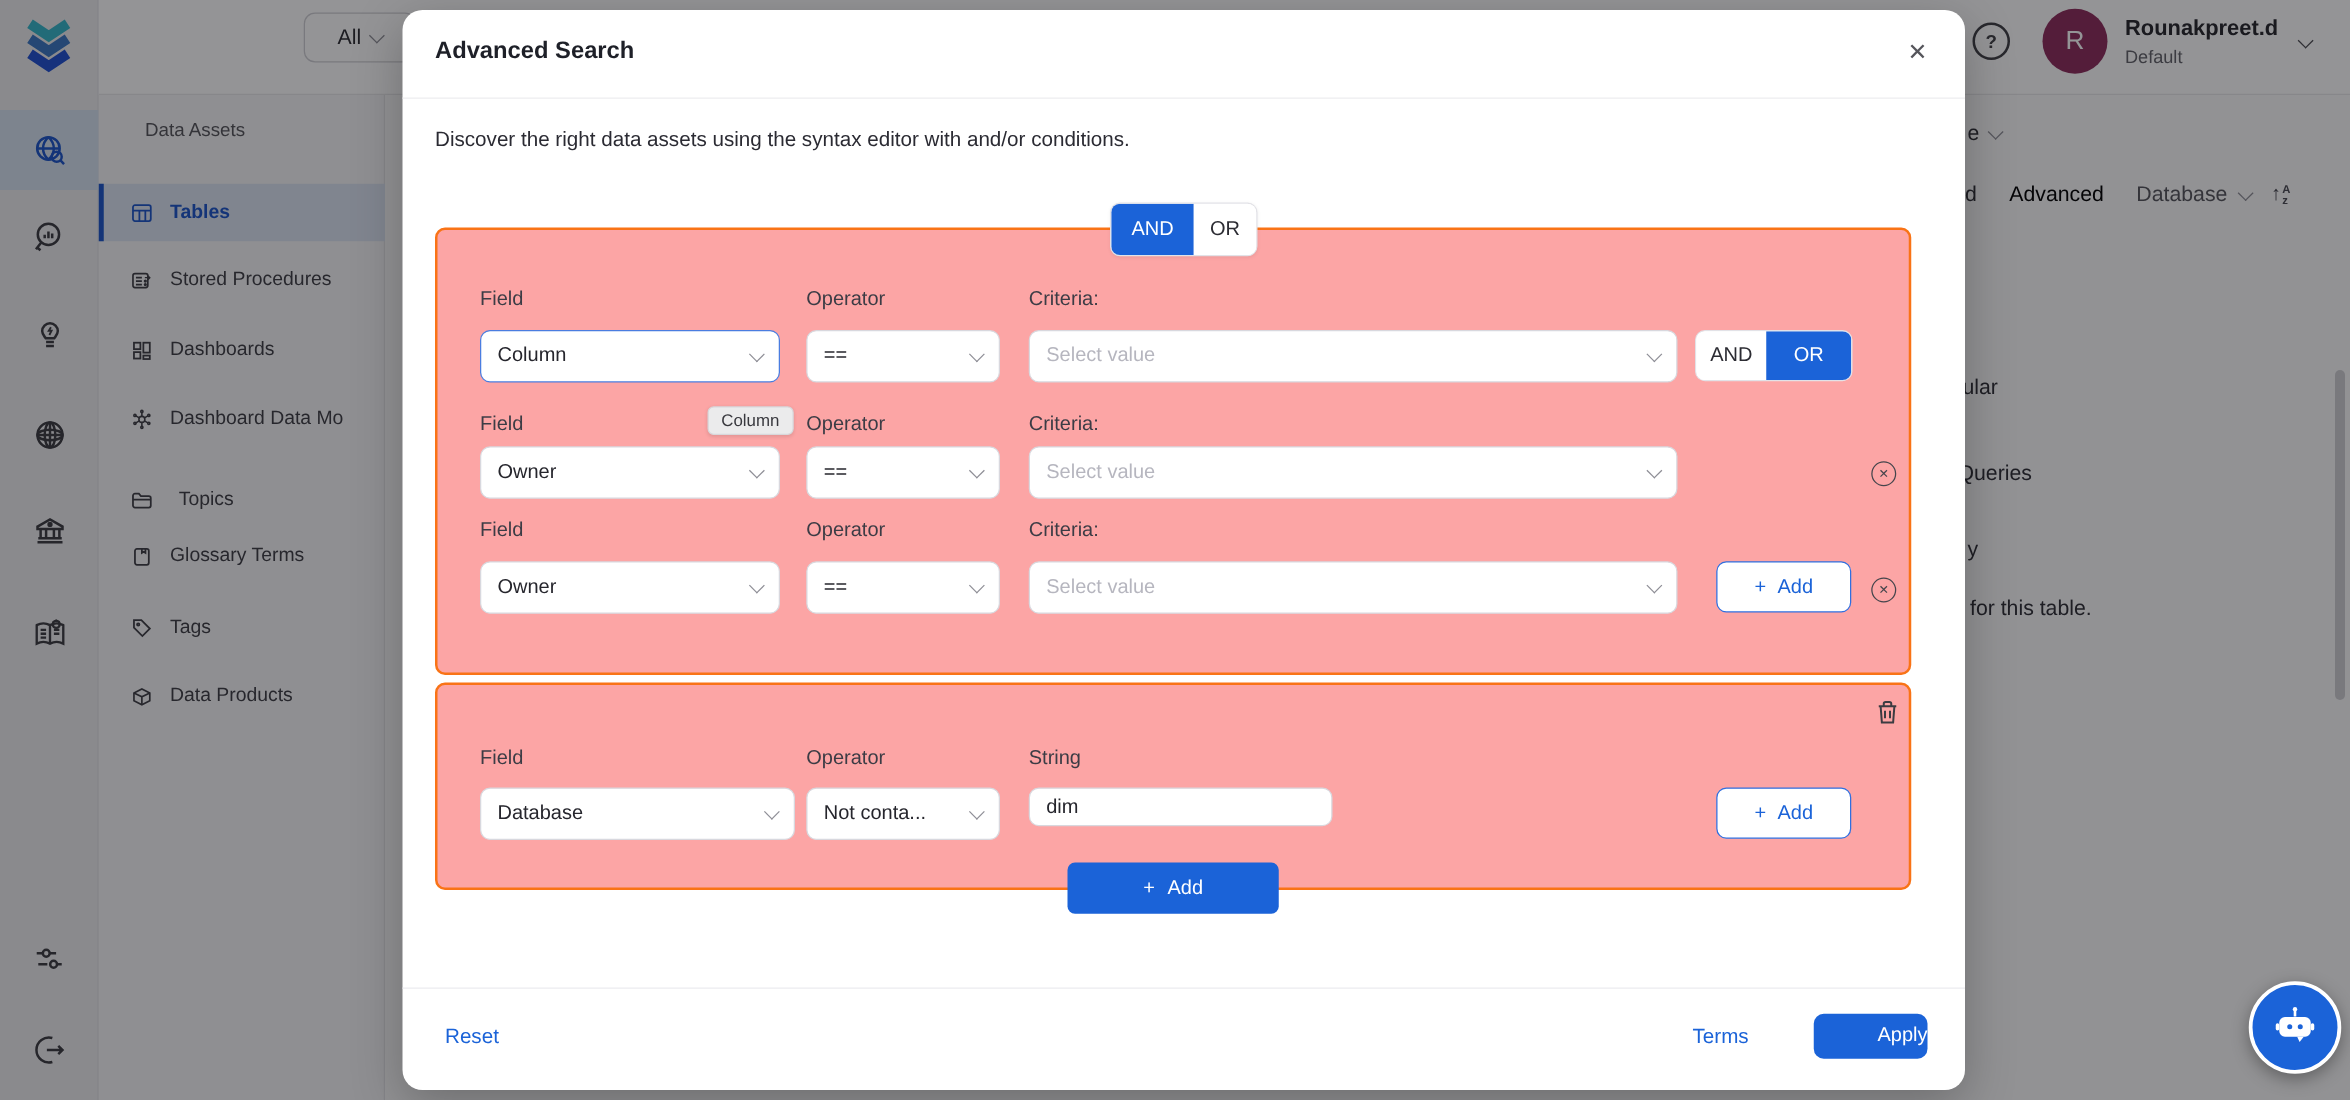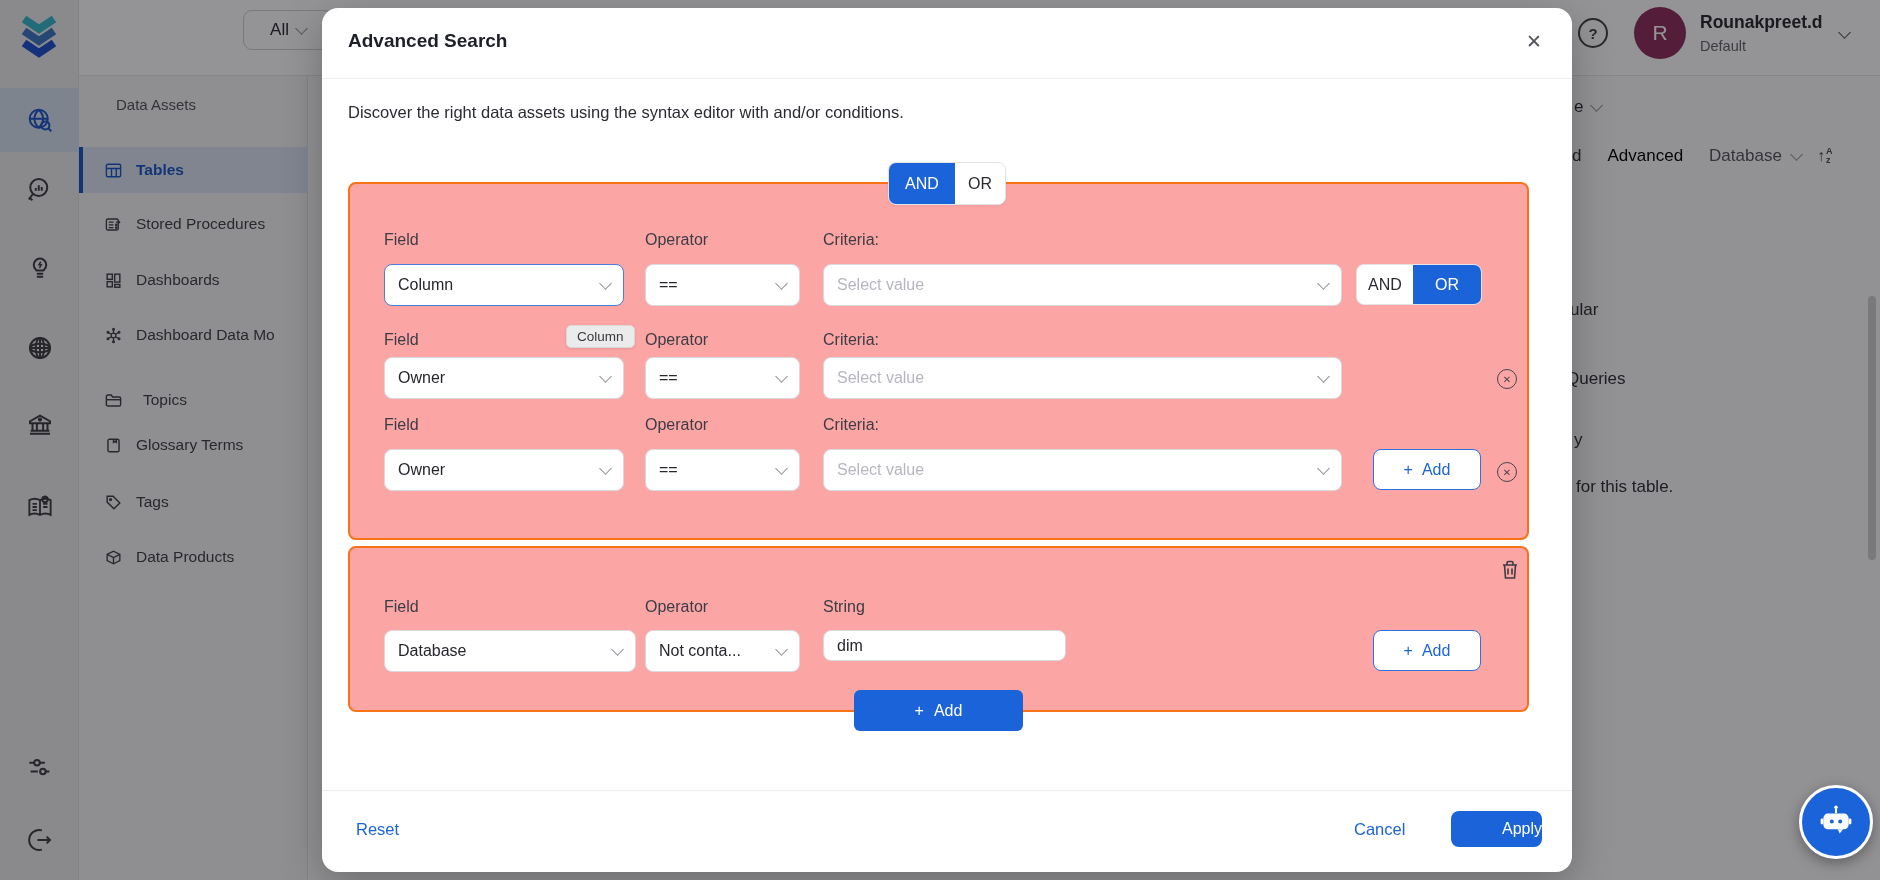--- a/index.html
+++ b/index.html
@@ -407,21 +407,21 @@
       </div>
     </div>
 
     <div class="btn-blue" style="left:532px;top:682px;width:169px;height:41px;">
       <span>+</span>
       <span>Add</span>
     </div>
 
     <div class="abs m-footer"></div>
     <div class="abs f-reset">Reset</div>
-    <div class="abs f-cancel">Cancel</div>
+    <div class="abs f-cancel">Terms</div>
     <div class="btn-blue f-apply">
       <span>Apply</span>
     </div>
   </div>
 
   <div class="abs chat">
     <span>
       <svg width="42" height="42" viewBox="0 0 24 24">
         <line x1="12" y1="4.2" x2="12" y2="7" stroke="#fff" stroke-width="1.2"></line>
         <circle cx="12" cy="3.6" r="1" fill="#fff"></circle>

